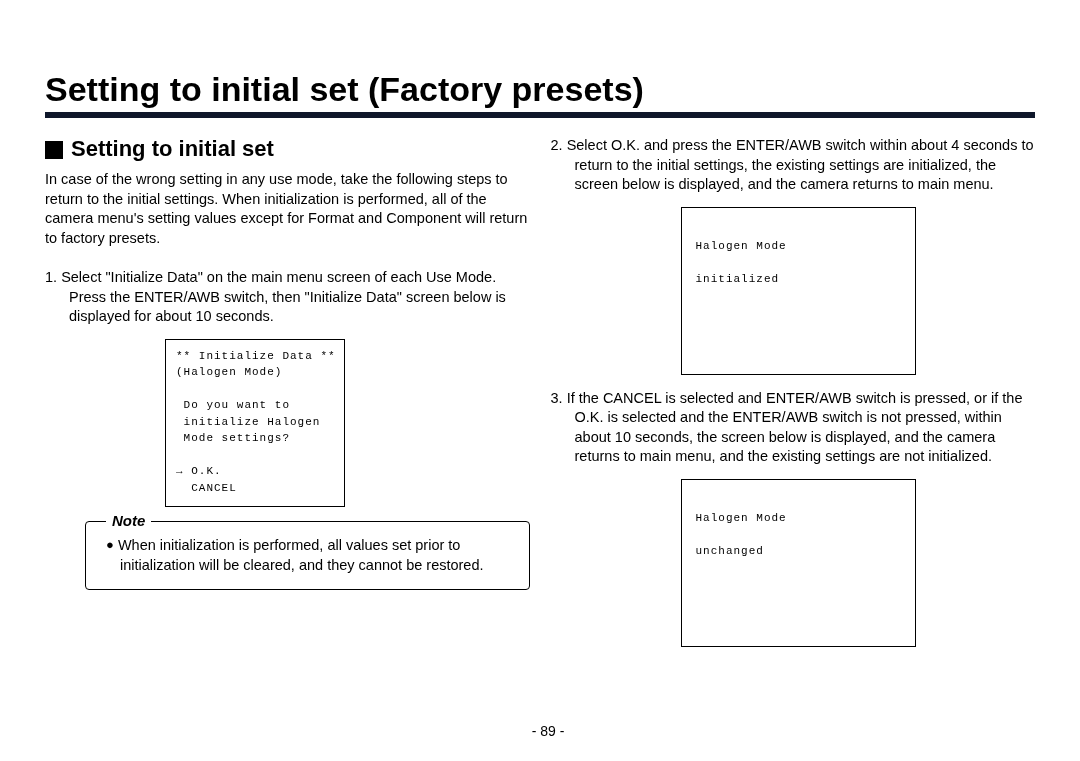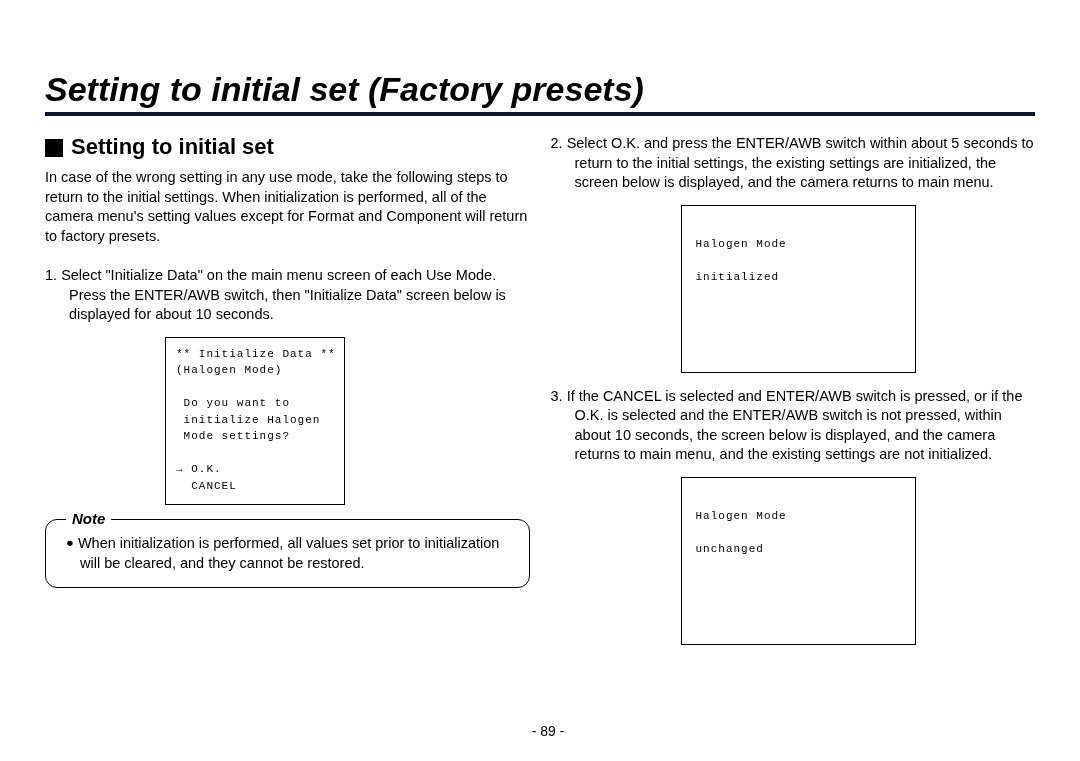--- a/index.html
+++ b/index.html
@@ -12,22 +12,21 @@
       font-family: Arial, Helvetica, sans-serif;
       color: #000;
       width: 1080px;
       height: 761px;
       position: relative;
       padding: 70px 45px 30px 45px;
     }
     .page-title {
       font-size: 34px;
       font-weight: bold;
-      font-style: italic;
-      border-bottom: 4px solid #0f172a;
+      border-bottom: 6px solid #0f172a;
       padding-bottom: 3px;
       margin-bottom: 18px;
     }
     .columns {
       display: flex;
       gap: 21px;
     }
     .col {
       flex: 1;
     }
@@ -78,25 +77,26 @@
     }
     .screen-box.result {
       width: 235px;
       height: 168px;
       padding: 30px 14px;
       margin-left: 130px;
     }
     .note-box {
       position: relative;
       border: 1.5px solid #000;
-      border-radius: 12px;
+      border-radius: 4px;
       padding: 14px 18px 14px 18px;
       margin-top: 14px;
       font-size: 14.5px;
       line-height: 1.35;
+      margin-left: 40px;
     }
     .note-label {
       position: absolute;
       top: -11px;
       left: 20px;
       background: #fff;
       padding: 0 6px;
       font-weight: bold;
       font-style: italic;
       font-size: 15px;
@@ -155,21 +155,21 @@
       <div class="note-item">
         <span class="bullet">●</span>
         <span>When initialization is performed, all values set prior to initialization will be cleared, and they cannot be restored.</span>
       </div>
     </div>
   </div>
 
   <div class="col">
     <p class="step">
       <span>2.</span>
-      <span>Select O.K. and press the ENTER/AWB switch within about 5 seconds to return to the initial settings, the existing settings are initialized, the screen below is displayed, and the camera returns to main menu.</span>
+      <span>Select O.K. and press the ENTER/AWB switch within about 4 seconds to return to the initial settings, the existing settings are initialized, the screen below is displayed, and the camera returns to main menu.</span>
     </p>
 
     <div class="screen-box result">Halogen Mode
 
 initialized</div>
 
     <p class="step">
       <span>3.</span>
       <span>If the CANCEL is selected and ENTER/AWB switch is pressed, or if the O.K. is selected and the ENTER/AWB switch is not pressed, within about 10 seconds, the screen below is displayed, and the camera returns to main menu, and the existing settings are not initialized.</span>
     </p>

